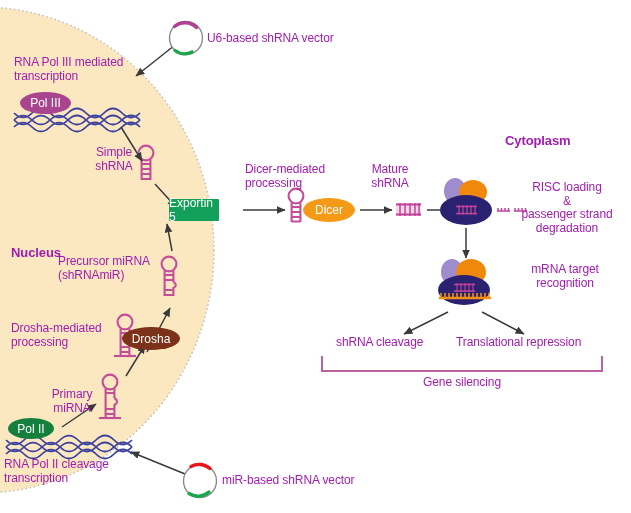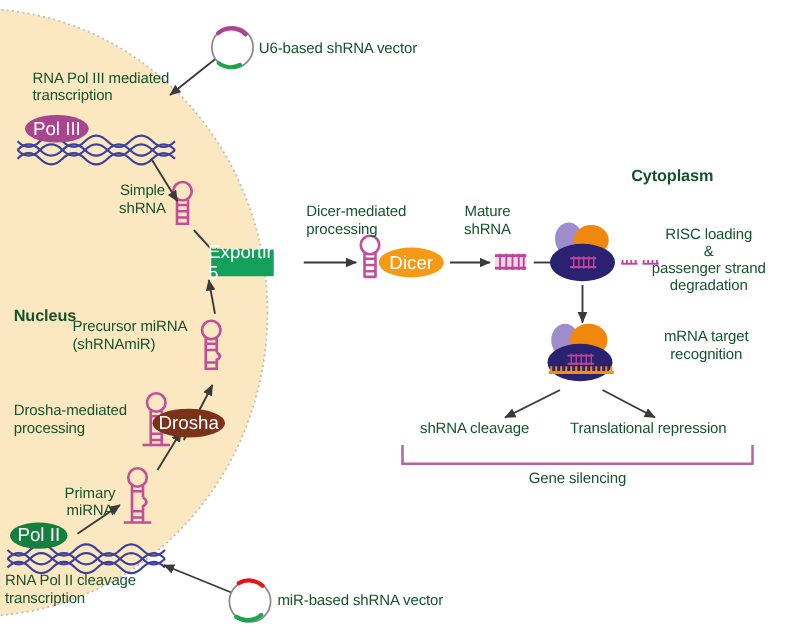--- a/index.html
+++ b/index.html
@@ -6,33 +6,33 @@
   body{
     width:631px;height:513px;position:relative;overflow:hidden;
     font-family:"Liberation Sans","DejaVu Sans",sans-serif;
     color:#2b2b2b;
   }
   #stage{position:absolute;left:0;top:0;width:631px;height:513px;}
   svg.layer{position:absolute;left:0;top:0;width:631px;height:513px;}
   .lbl{
     position:absolute;
     font-family:"Liberation Sans","DejaVu Sans",sans-serif;
-    color:#14532d;
+    color:#a21caf;
     white-space:pre;
     line-height:13.5px;
     letter-spacing:-0.1px;
   }
   .s12{font-size:12px;}
   .s13{font-size:13px;}
   .bold{font-weight:bold;margin-top:44px;}
   .ctr{text-align:center;}
   .chip{
     position:absolute;
     display:flex;align-items:center;justify-content:center;
-    color:#ffffff;font-size:15px;
+    color:#ffffff;font-size:12px;
     font-family:"Liberation Sans","DejaVu Sans",sans-serif;
   }
   #exportin-chip{
     left:169px;top:199px;width:50px;height:22px;
     background:#13a05a;border-radius:1px;
   }
   #dicer-chip{
     left:303px;top:198px;width:52px;height:24px;
     background:#f59a16;border-radius:50%/50%;
   }
@@ -203,21 +203,21 @@
     </g>
 
     <g stroke="#3a3a3a" stroke-width="1.5" fill="none" marker-end="url(#ah)">
       <path d="M448,312 L404,334"></path>
       <path d="M482,312 L524,334"></path>
     </g>
 
     <path d="M322,356 L322,371 L602,371 L602,356" stroke="#b8629e" stroke-width="2" fill="none"></path>
   </svg>
 
-  <div class="lbl s12" style="left:14px;top:56px;margin-left:12px;">RNA Pol III mediated
+  <div class="lbl s12" style="left:14px;top:56px;">RNA Pol III mediated
 transcription</div>
 
   <div class="chip" id="polIII-chip">
     <span>Pol III</span>
   </div>
 
   <div class="lbl s12 ctr" style="left:86px;top:146px;width:56px;">Simple
 shRNA</div>
 
   <div class="lbl s13 bold" style="left:11px;top:202px;">Nucleus</div>

